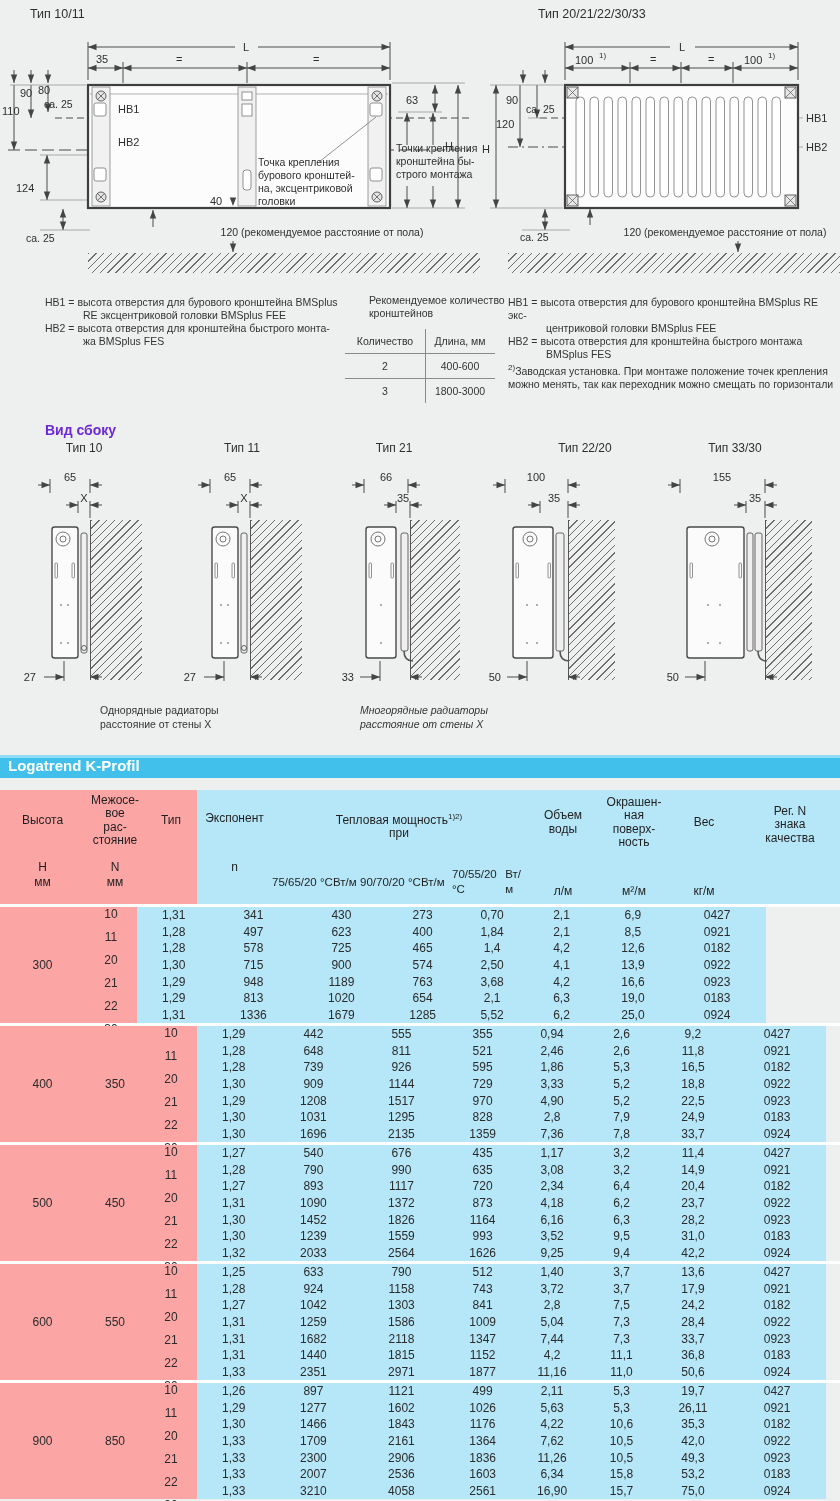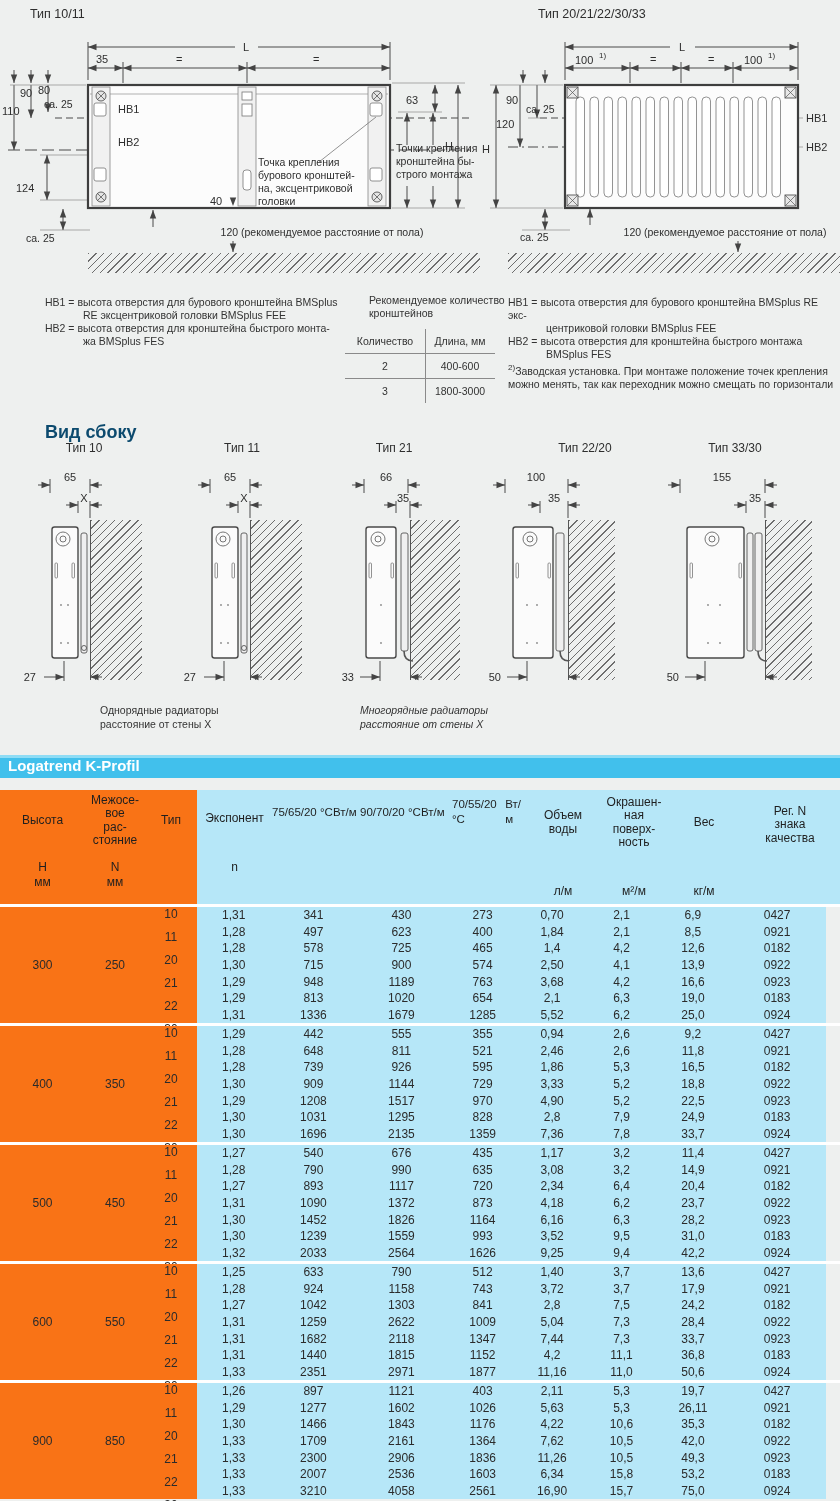--- a/index.html
+++ b/index.html
@@ -12,27 +12,27 @@
   .wall{border-left:1.6px solid #555;box-sizing:border-box;}
   
   .fnote{font-size:10.5px;line-height:13px;color:#333;}
   .fnote .ind{padding-left:38px;}
   .btable-title{font-size:10.5px;line-height:13px;color:#333;margin-left:24px;}
   .btable{font-size:10.5px;color:#333;margin-top:9px;width:150px;}
   .brow{display:flex;}
   .brow.rule{border-bottom:1px solid #8a8a8a;}
   .bc1{width:80px;text-align:center;padding:6px 0;border-right:1px solid #8a8a8a;}
   .bc2{width:68px;text-align:center;padding:6px 0;}
-  .side-heading{font-size:18px;font-weight:bold;color:#0c4a6e;padding-left:31px;}
+  .side-heading{font-size:14px;font-weight:bold;color:#6d28d9;padding-left:31px;}
   .caption{font-size:10.5px;line-height:13.5px;color:#333;}
   
   .banner{left:0;top:755px;width:840px;height:23px;background:linear-gradient(180deg,#8edcf5 0,#8edcf5 3px,#41c0ec 3px);color:#fff;font-weight:bold;font-size:15px;line-height:22px;padding-left:8px;box-sizing:border-box;}
   
   .ktable{left:0;top:790px;width:840px;}
-  .dark{background:#f97316;gap:9px;}
+  .dark{background:#fca5a5;gap:9px;}
   .light{background:#b6e7f8;}
   .cw0{width:85px;}.cw1{width:60px;}.cw2{width:52px;}.cw3{width:75px;gap:12px;}.cw4{width:88px;}.cw5{width:92px;}
   .cw6{width:74px;}.cw7{width:68px;}.cw8{width:74px;}.cw9{width:72px;}.cw10{width:100px;}
   .thead{display:flex;height:114px;}
   .hcol{display:flex;flex-direction:column;font-size:12px;color:#1f1f1f;box-sizing:border-box;}
   .hcol.merged{width:254px;}
   .hlbl{flex:1;display:flex;flex-direction:column;justify-content:center;align-items:center;text-align:center;line-height:13.5px;}
   .hunits{height:44px;display:flex;flex-direction:column;align-items:center;line-height:15px;font-size:12px;}
   .hunits.bot{justify-content:flex-end;padding-bottom:5px;}
   .tempsrow{height:44px;display:flex;}
@@ -452,20 +452,24 @@
       </div>
       <div class="hcol light cw3">
         <div class="hlbl">
             <span>Экспонент</span>
           </div>
         <div class="hunits">
             <span>n</span>
           </div>
       </div>
       <div class="hcol light merged">
+        <div class="hlbl">
+          <span><span>Тепловая мощность</span><sup>1)2)</sup></span>
+          <span>при</span>
+        </div>
         <div class="tempsrow">
           <div class="tempcol cw4">
               <span>75/65/20 °C</span>
               <span>Вт/м</span>
             </div>
           <div class="tempcol cw5">
               <span>90/70/20 °C</span>
               <span>Вт/м</span>
             </div>
           <div class="tempcol cw6">
@@ -508,21 +512,20 @@
           <span>знака</span>
           <span>качества</span>
         </div>
         <div class="hunits"></div>
       </div>
     </div>
     <div class="tsep"></div>
     <div>
         <div class="tgroup">
           <div class="gcell dark cw0">300</div>
-          <div class="gcell dark cw1">250</div>
           <div class="tstack dark cw2">
             <div class="trow-line">10</div>
             <div class="trow-line">11</div>
             <div class="trow-line">20</div>
             <div class="trow-line">21</div>
             <div class="trow-line">22</div>
             <div class="trow-line">30</div>
             <div class="trow-line">33</div>
           </div>
           <div class="gdata light">
@@ -810,21 +813,21 @@
               <div class="dcell cw5">1303</div>
               <div class="dcell cw6">841</div>
               <div class="dcell cw7">2,8</div>
               <div class="dcell cw8">7,5</div>
               <div class="dcell cw9">24,2</div>
               <div class="dcell cw10">0182</div>
             </div>
             <div class="drow">
               <div class="dcell cw3">1,31</div>
               <div class="dcell cw4">1259</div>
-              <div class="dcell cw5">2622</div>
+              <div class="dcell cw5">1586</div>
               <div class="dcell cw6">1009</div>
               <div class="dcell cw7">5,04</div>
               <div class="dcell cw8">7,3</div>
               <div class="dcell cw9">28,4</div>
               <div class="dcell cw10">0922</div>
             </div>
             <div class="drow">
               <div class="dcell cw3">1,31</div>
               <div class="dcell cw4">1682</div>
               <div class="dcell cw5">2118</div>
@@ -867,21 +870,21 @@
             <div class="trow-line">21</div>
             <div class="trow-line">22</div>
             <div class="trow-line">30</div>
             <div class="trow-line">33</div>
           </div>
           <div class="gdata light">
             <div class="drow">
               <div class="dcell cw3">1,26</div>
               <div class="dcell cw4">897</div>
               <div class="dcell cw5">1121</div>
-              <div class="dcell cw6">403</div>
+              <div class="dcell cw6">499</div>
               <div class="dcell cw7">2,11</div>
               <div class="dcell cw8">5,3</div>
               <div class="dcell cw9">19,7</div>
               <div class="dcell cw10">0427</div>
             </div>
             <div class="drow">
               <div class="dcell cw3">1,29</div>
               <div class="dcell cw4">1277</div>
               <div class="dcell cw5">1602</div>
               <div class="dcell cw6">1026</div>

